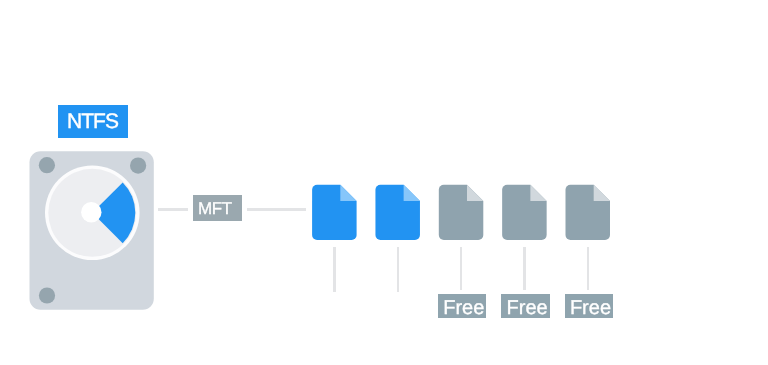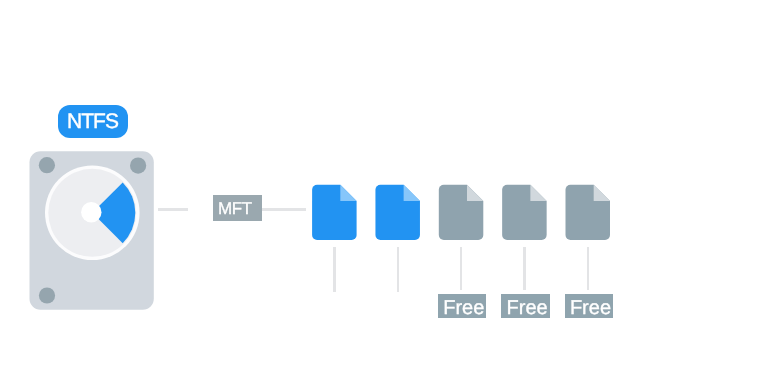--- a/index.html
+++ b/index.html
@@ -4,22 +4,22 @@
 <style>
   html,body{margin:0;padding:0;}
   body{width:768px;height:365px;background:#ffffff;overflow:hidden;
        font-family:"Liberation Sans", sans-serif;
        -webkit-font-smoothing:antialiased;}
   #stage{position:relative;width:768px;height:365px;background:#ffffff;}
   .lbl{position:absolute;display:flex;align-items:center;justify-content:center;
        color:#ffffff;line-height:1;box-sizing:border-box;white-space:nowrap;
        -webkit-font-smoothing:antialiased;text-rendering:geometricPrecision;
        transform:translateZ(0);}
-  .ntfs{background:#2193F2;font-size:21px;letter-spacing:-0.9px;padding-bottom:1px;padding-right:1px;border-radius:12px;-webkit-text-stroke:0.4px #ffffff;}
-  .mft{background:#9AA8AF;font-size:17px;letter-spacing:-0.5px;padding-right:5px;margin-left:20px;-webkit-text-stroke:0.3px #ffffff;}
+  .ntfs{background:#2193F2;font-size:21px;letter-spacing:-0.9px;padding-bottom:1px;padding-right:1px;-webkit-text-stroke:0.4px #ffffff;}
+  .mft{background:#9AA8AF;font-size:17px;letter-spacing:-0.5px;padding-right:5px;-webkit-text-stroke:0.3px #ffffff;}
   .free{background:#8FA4AE;font-size:20px;letter-spacing:0px;padding-left:3px;padding-top:3px;-webkit-text-stroke:0.35px #ffffff;}
   .hline{position:absolute;background:#E3E4E6;height:2.4px;}
   .vline{position:absolute;background:#E3E4E6;width:2.4px;}
   svg.layer{position:absolute;top:0;left:0;overflow:visible;}
 </style>
 </head>
 <body>
 
 <div id="stage">
 

